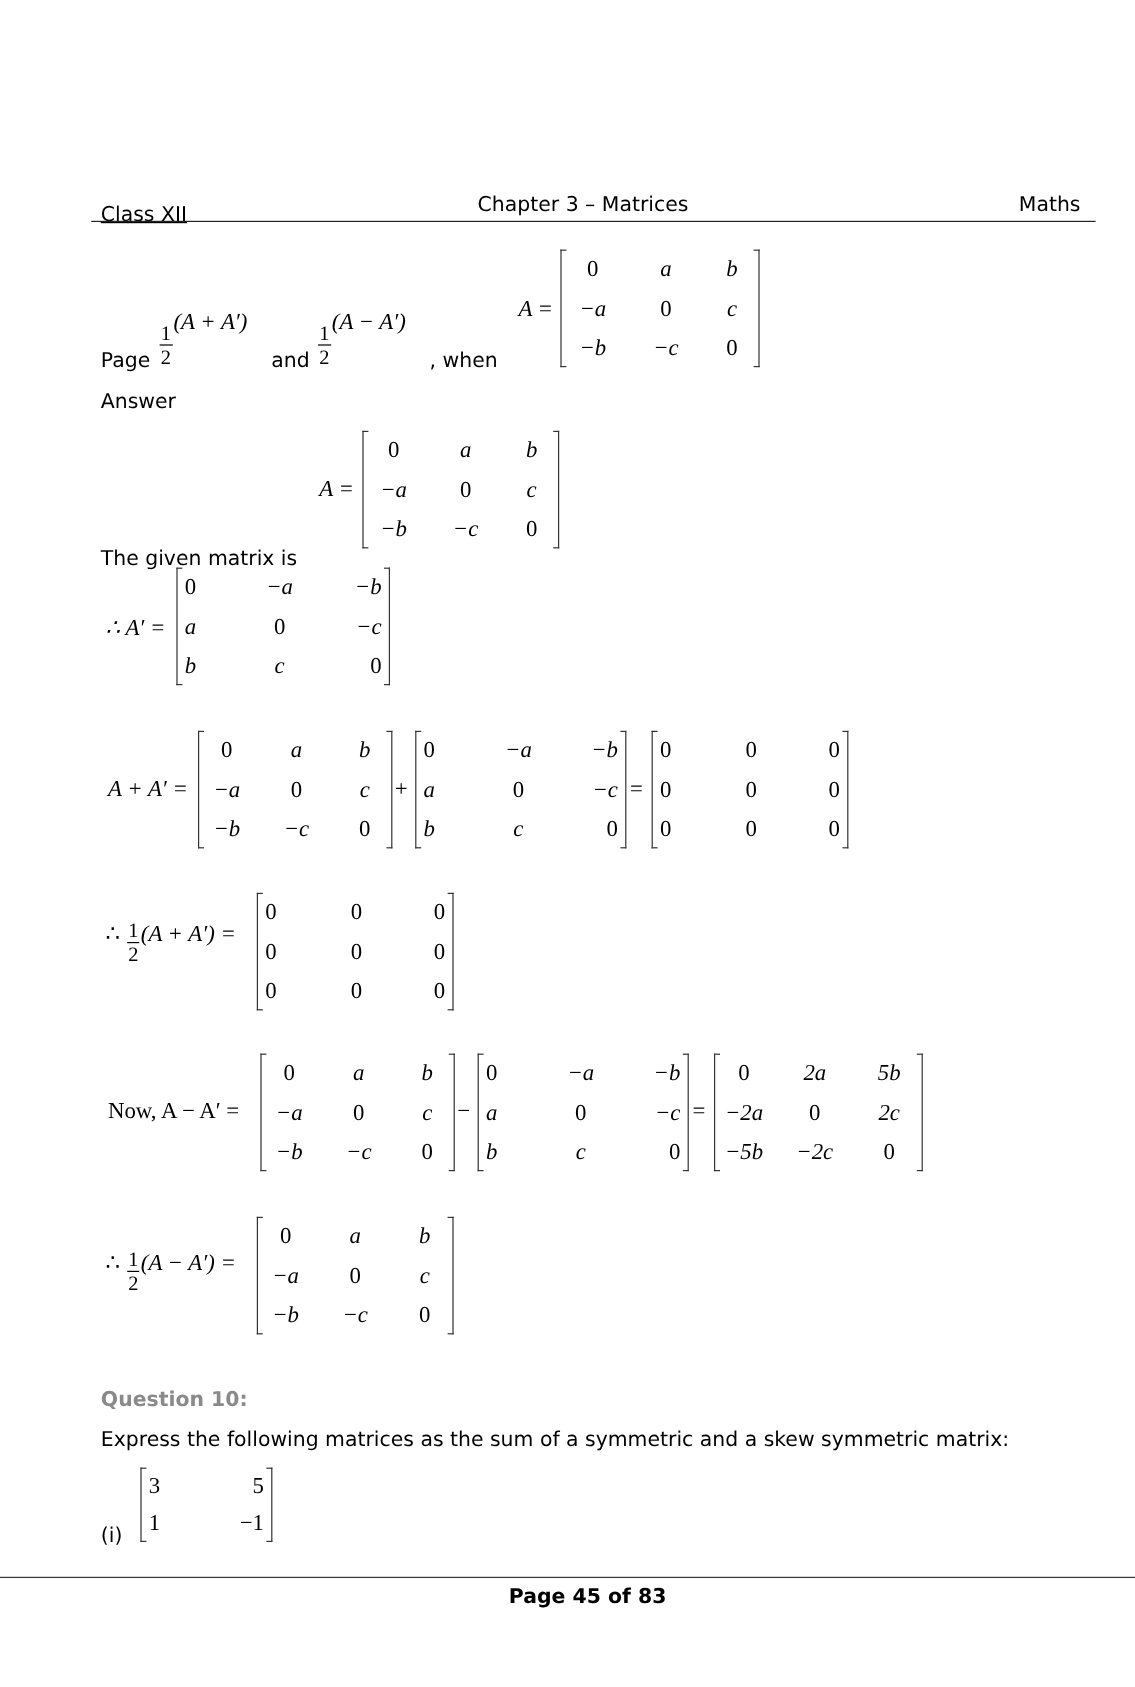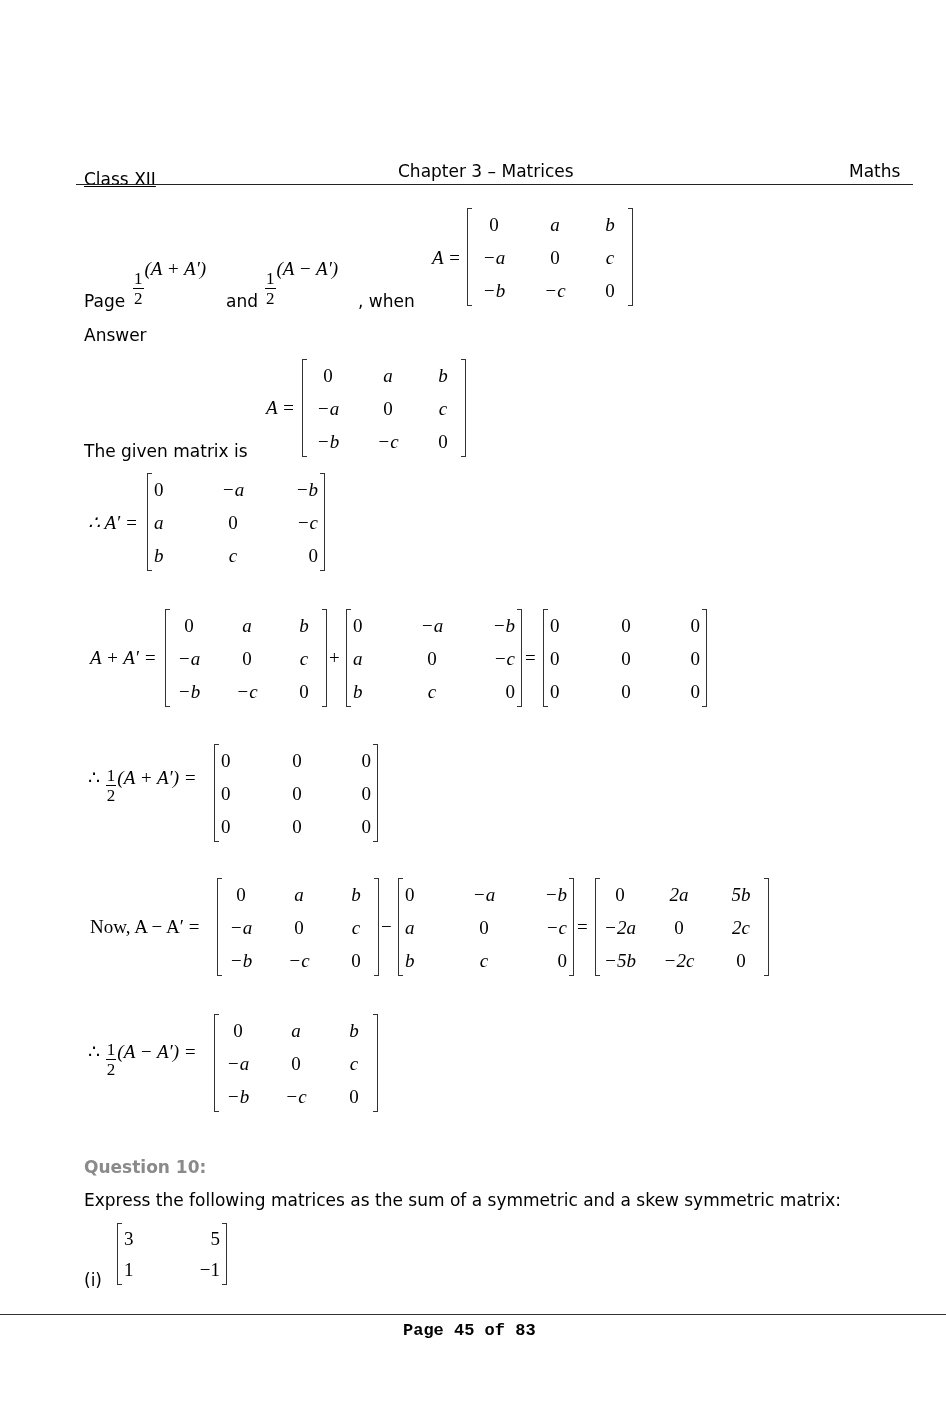--- a/index.html
+++ b/index.html
@@ -72,21 +72,21 @@
       <div class="mcell v" style="width: 50px; text-align: center; box-sizing: border-box;">−a</div>
       <div class="mcell" style="width: 70px; text-align: center; box-sizing: border-box;">0</div>
       <div class="mcell v" style="width: 40px; text-align: center; box-sizing: border-box;">c</div>
     </div>
     <div class="mrow">
       <div class="mcell v" style="width: 50px; text-align: center; box-sizing: border-box;">−b</div>
       <div class="mcell v" style="width: 70px; text-align: center; box-sizing: border-box;">−c</div>
       <div class="mcell" style="width: 40px; text-align: center; box-sizing: border-box;">0</div>
     </div>
   </div>
-<div class="abs sans" style="left:84px; top:441px;">The given matrix is</div>
+<div class="abs sans" style="left:84px; top:456px;">The given matrix is</div>
 
 <div class="abs serif ital" style="left:88px; top:511px;">∴ A′ =</div>
 <div class="matrix" style="left:147px; top:473px; width:176px; height:98px;">
     <div class="mrow">
       <div class="mcell" style="width: 40px; text-align: left; padding-left: 6px; box-sizing: border-box;">0</div>
       <div class="mcell v" style="width: 90px; text-align: center; box-sizing: border-box;">−a</div>
       <div class="mcell v" style="width: 46px; text-align: right; padding-right: 6px; box-sizing: border-box;">−b</div>
     </div>
     <div class="mrow">
       <div class="mcell v" style="width: 40px; text-align: left; padding-left: 6px; box-sizing: border-box;">a</div>
@@ -262,13 +262,13 @@
       <div class="mcell" style="width: 30px; text-align: left; padding-left: 6px; box-sizing: border-box;">3</div>
       <div class="mcell" style="width: 78px; text-align: right; padding-right: 6px; box-sizing: border-box;">5</div>
     </div>
     <div class="mrow" style="height: 31px;">
       <div class="mcell" style="width: 30px; text-align: left; padding-left: 6px; box-sizing: border-box;">1</div>
       <div class="mcell" style="width: 78px; text-align: right; padding-right: 6px; box-sizing: border-box;">−1</div>
     </div>
   </div>
 
 <div class="ftr-rule"></div>
-<div class="abs sans" style="left:403px; top:1321px; font-weight:bold;font-family:Liberation Mono, monospace;">Page 45 of 83</div>
+<div class="abs sans" style="left:424px; top:1321px; font-weight:bold;">Page 45 of 83</div>
 
 </body></html>

